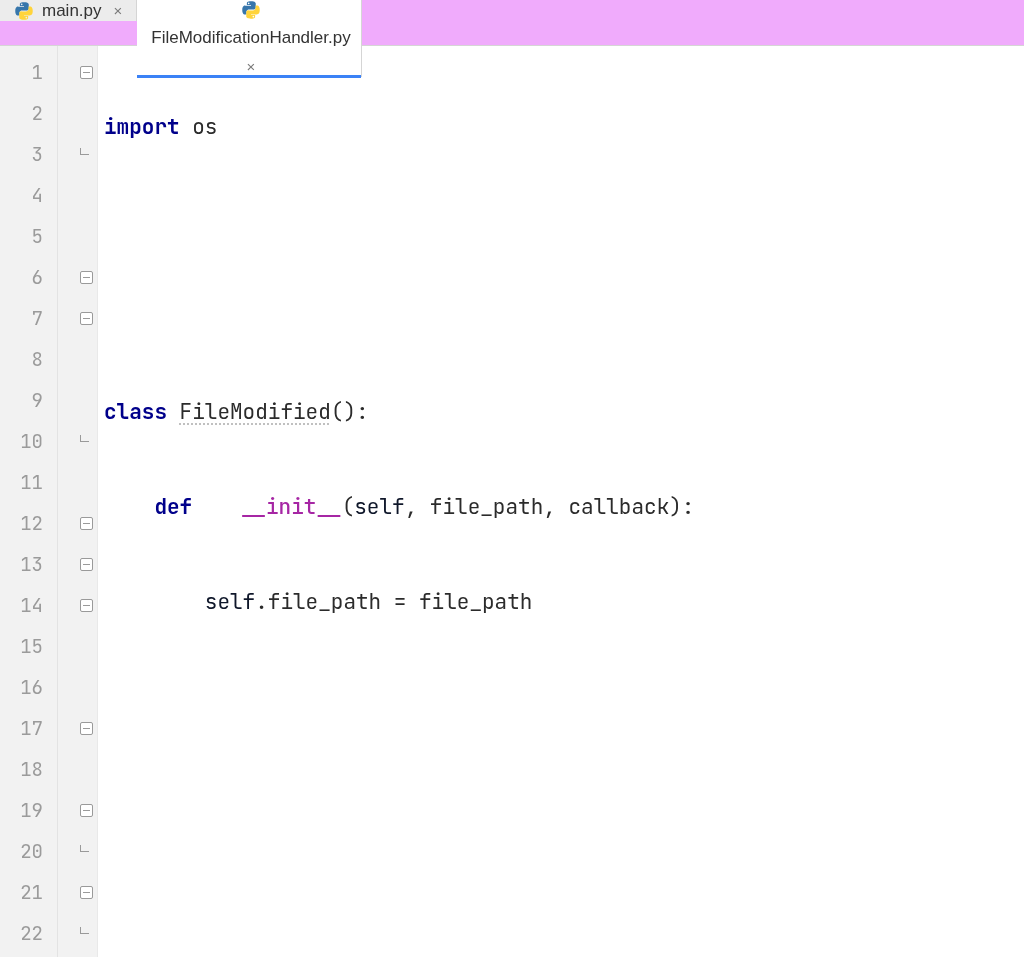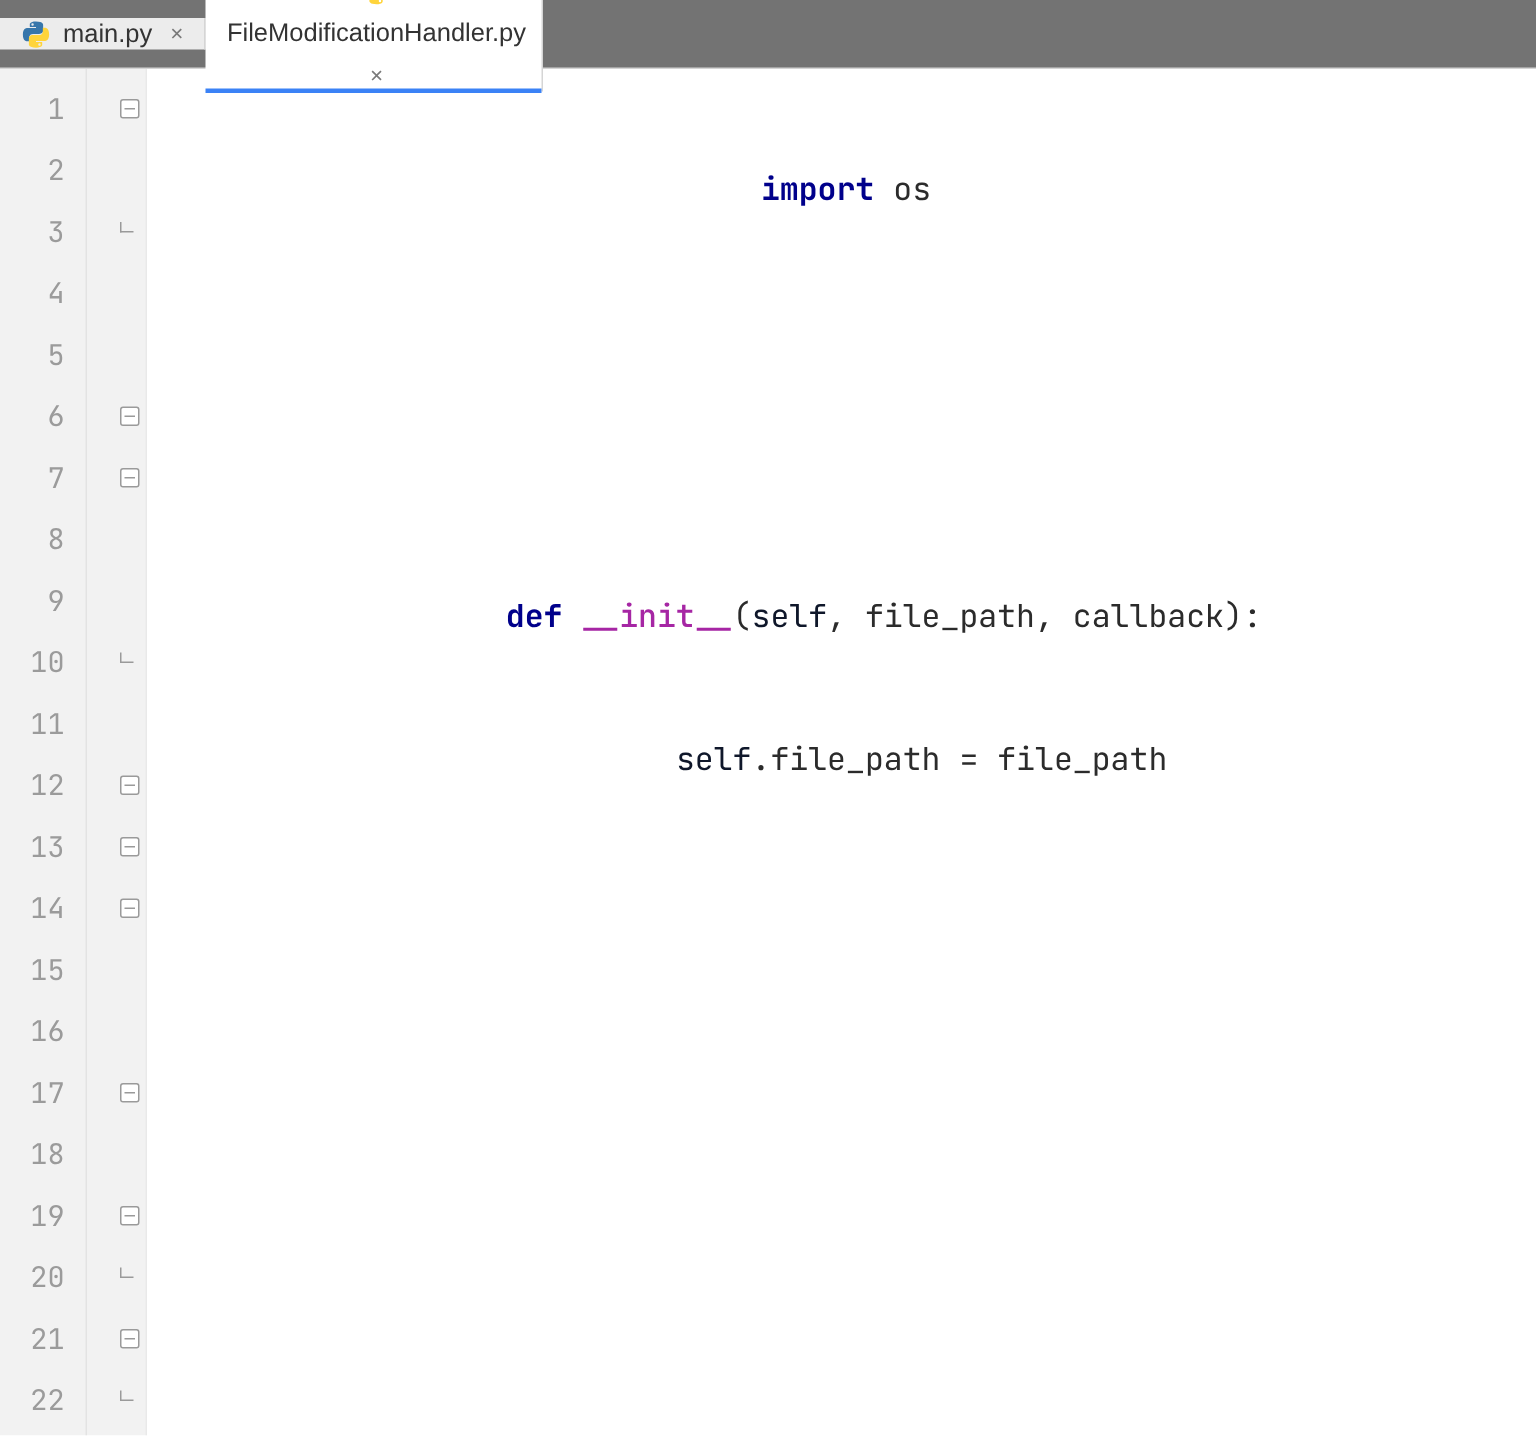--- a/index.html
+++ b/index.html
@@ -7,23 +7,23 @@
     width: 1024px;
     height: 957px;
     font-family: "Segoe UI", "Helvetica Neue", Arial, sans-serif;
     background: #ffffff;
     overflow: hidden;
   }
 
   
   .tabbar {
     display: flex;
-    align-items: center;
+    align-items: flex-start;
     height: 46px;
-    background: #737373;
+    background: #f0abfc;
     border-bottom: 1px solid #d5d5d5;
   }
   .tab {
     display: flex;
     align-items: center;
     gap: 8px;
     padding: 0 10px 0 14px;
     font-size: 17px;
     color: #333;
     background: #ececec;
@@ -131,27 +131,26 @@
     font-family: "JetBrains Mono","Fira Code","Consolas",monospace;
     font-size: 21px;
     color: #2b2b2b;
     white-space: pre;
     overflow: hidden;
   }
   .code .line {
     height: 41px;
     line-height: 41px;
     padding-left: 6px;
-    text-align: center;
   }
 
   
   .kw   { color: #00008b; font-weight: 600; }   
   .self { color: #0f172a; }                      
-  .fn   { color: #a626a4; font-weight:500;}     
+  .fn   { color: #a626a4; font-weight:500;margin-left:36px;}     
   .inh  { text-decoration: underline dotted #c0c0c0; text-decoration-thickness:2px; text-underline-offset:4px;}
 </style>
 </head>
 <body>
 
 <div class="tabbar">
   <div class="tab">
     <span class="py-icon">
       <svg viewBox="0 0 32 32">
           <path fill="#3776ab" d="M15.9 2c-6.9 0-6.5 3-6.5 3v3.1h6.6v.9H6.8S2 8.4 2 15.9s4.2 7.2 4.2 7.2h2.5v-3.5s-.1-4.2 4.1-4.2h6.9s3.9.1 3.9-3.8V5.7S24.2 2 15.9 2zm-3.6 2.1a1.3 1.3 0 1 1 0 2.6 1.3 1.3 0 0 1 0-2.6z"></path>
@@ -247,20 +246,21 @@
       </div>
     <div class="fs">
         <span class="fold-marker end"></span>
       </div>
   </div>
 
   <div class="code">
     <div class="line"><span class="kw">import</span><span> os</span></div>
     <div class="line"><span></span></div>
     <div class="line"><span></span></div>
+    <div class="line"><span class="kw">class </span><span class="inh">FileModified</span><span>():</span></div>
     <div class="line"><span>    </span><span class="kw">def </span><span class="fn">__init__</span><span>(</span><span class="self">self</span><span>, file_path, callback):</span></div>
     <div class="line"><span>        </span><span class="self">self</span><span>.file_path = file_path</span></div>
     
     
     
     
     
     
     
     

